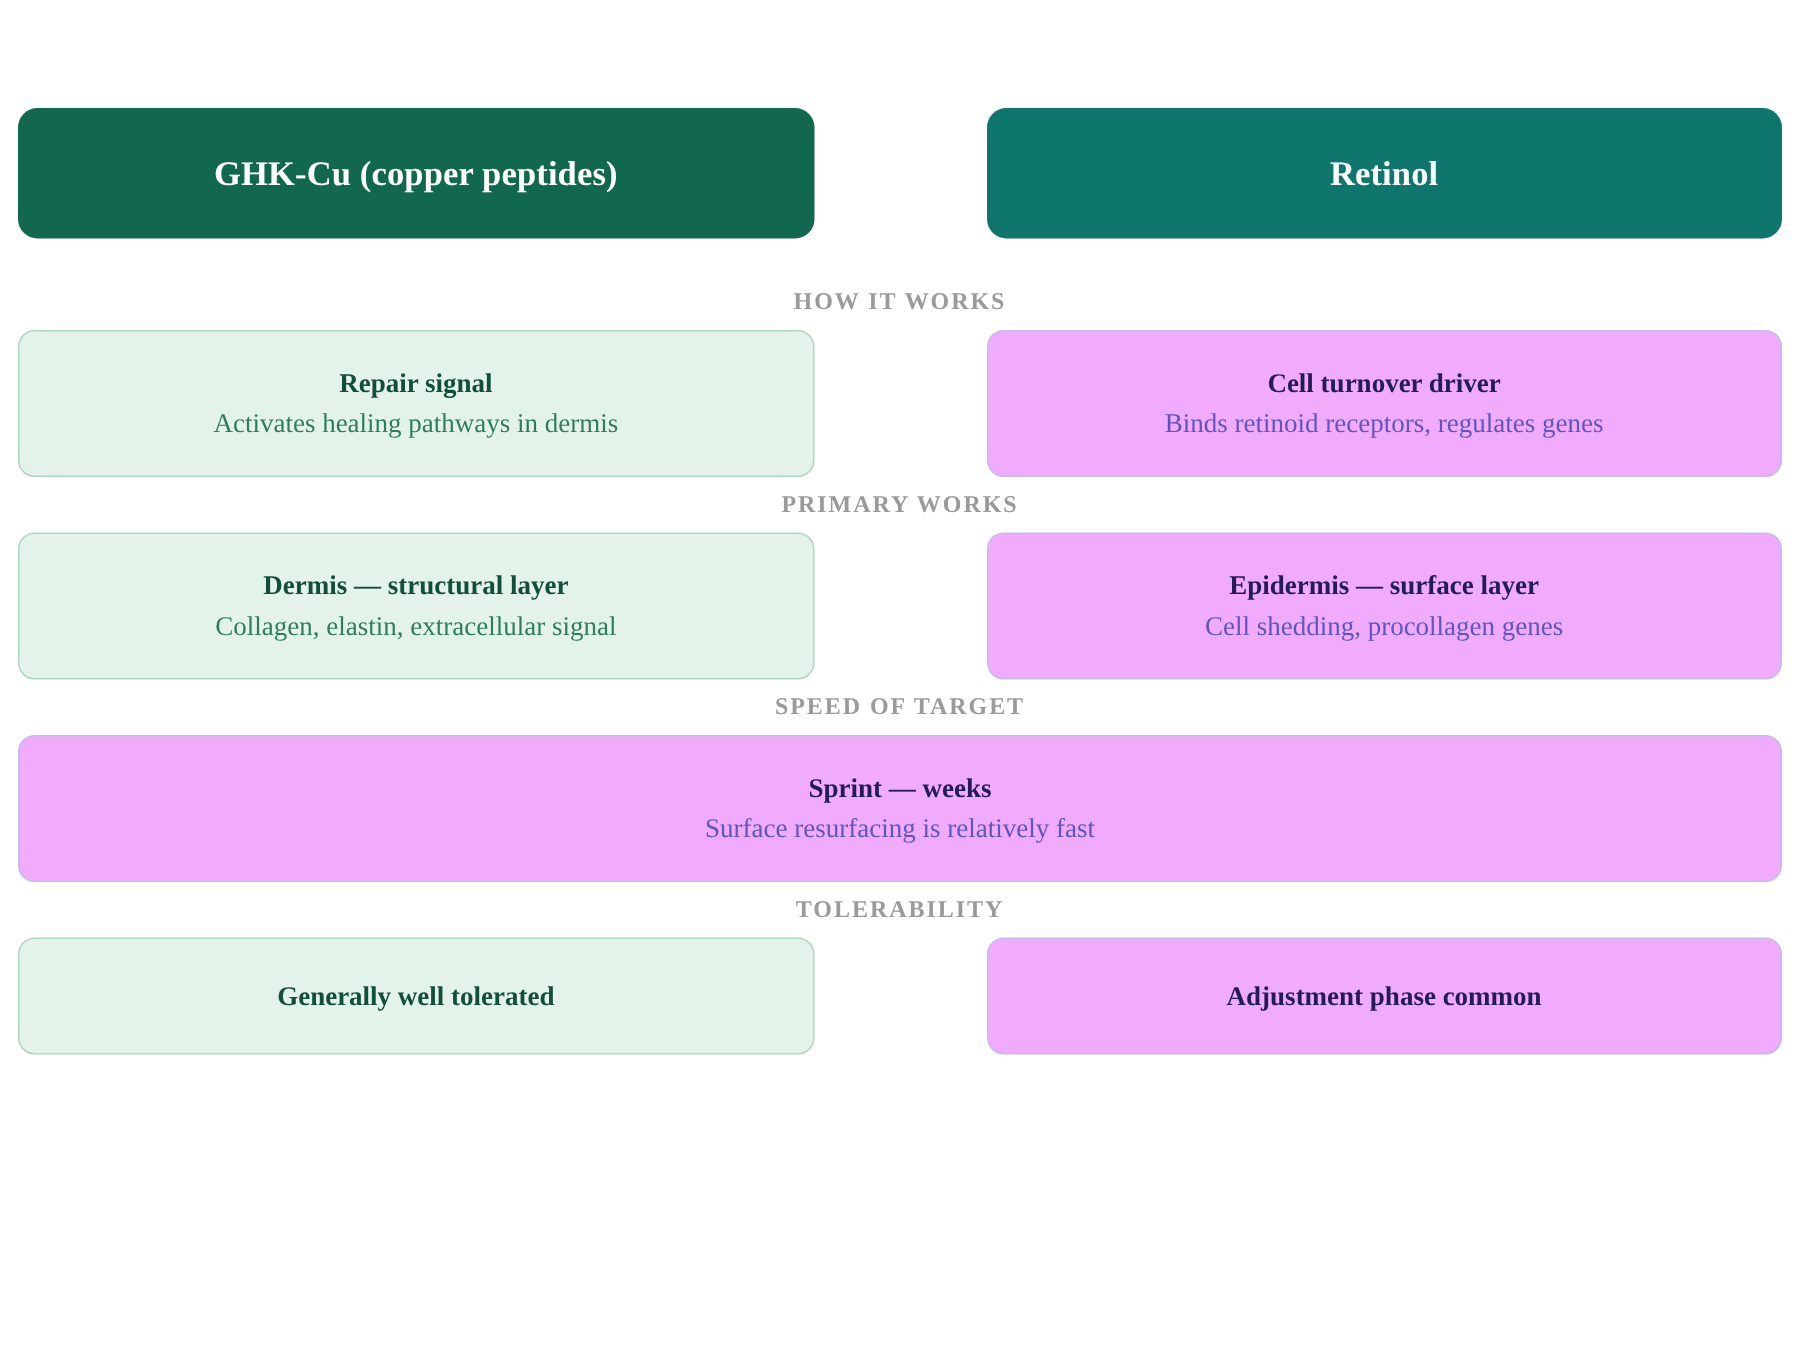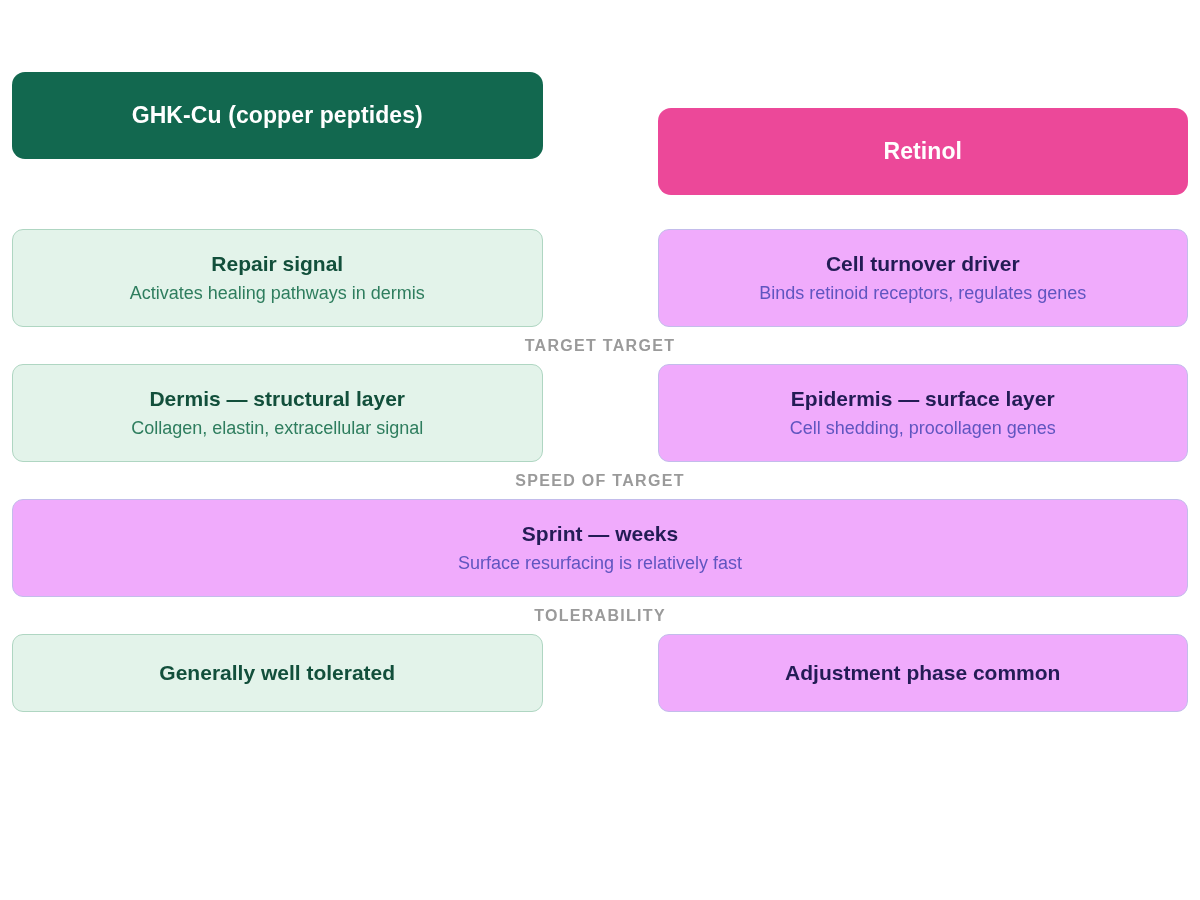--- a/index.html
+++ b/index.html
@@ -13,20 +13,21 @@
     font-family: "Liberation Sans", sans-serif;
     -webkit-font-smoothing: antialiased;
   }
 
   .comparison {
     position: relative;
     width: 1200px;
     height: 900px;
     box-sizing: border-box;
     padding: 72px 12px 14px 12px;
+    font-family: Liberation Serif, serif;
   }
 
   
   .header-row {
     display: flex;
     gap: 115px;
     margin-bottom: 34px;
   }
   .header-card {
     flex: 1 1 0;
@@ -37,21 +38,21 @@
     justify-content: center;
     text-align: center;
   }
   .header-card .header-label {
     font-size: 23px;
     font-weight: bold;
     color: #ffffff;
     letter-spacing: 0.1px;
   }
   .header-card.left  { background: #12684F; }
-  .header-card.right { background: #ec4899; margin-top: 36px; }
+  .header-card.right { background: #0f766e; }
 
   
   .section {
     margin-bottom: 0;
   }
   .section-label {
     text-align: center;
     font-size: 16px;
     font-weight: bold;
     letter-spacing: 1.3px;
@@ -83,21 +84,21 @@
   .card.green {
     background: #E3F3EA;
     border-color: #AFD6C2;
   }
   .card.purple {
     background: #f0abfc;
     border-color: #C3BCEB;
   }
 
   .card-title {
-    font-size: 21px;
+    font-size: 18px;
     font-weight: bold;
     line-height: 1.25;
   }
   .card-sub {
     font-size: 18px;
     line-height: 1.3;
     margin-top: 5px;
   }
   .card.green .card-title { color: #124F3B; }
   .card.green .card-sub   { color: #2E7D5E; }
@@ -112,34 +113,35 @@
   <div class="header-row">
     <div class="header-card left">
       <span class="header-label">GHK-Cu (copper peptides)</span>
     </div>
     <div class="header-card right">
       <span class="header-label">Retinol</span>
     </div>
   </div>
 
   <div class="section">
+    <div class="section-label first">HOW IT WORKS</div>
     <div class="card-row">
       <div class="card green two-line">
         <div class="card-title">Repair signal</div>
         <div class="card-sub">Activates healing pathways in dermis</div>
       </div>
       <div class="card purple two-line">
         <div class="card-title">Cell turnover driver</div>
         <div class="card-sub">Binds retinoid receptors, regulates genes</div>
       </div>
     </div>
   </div>
 
   <div class="section">
-    <div class="section-label">TARGET TARGET</div>
+    <div class="section-label">PRIMARY WORKS</div>
     <div class="card-row">
       <div class="card green two-line">
         <div class="card-title">Dermis — structural layer</div>
         <div class="card-sub">Collagen, elastin, extracellular signal</div>
       </div>
       <div class="card purple two-line">
         <div class="card-title">Epidermis — surface layer</div>
         <div class="card-sub">Cell shedding, procollagen genes</div>
       </div>
     </div>

